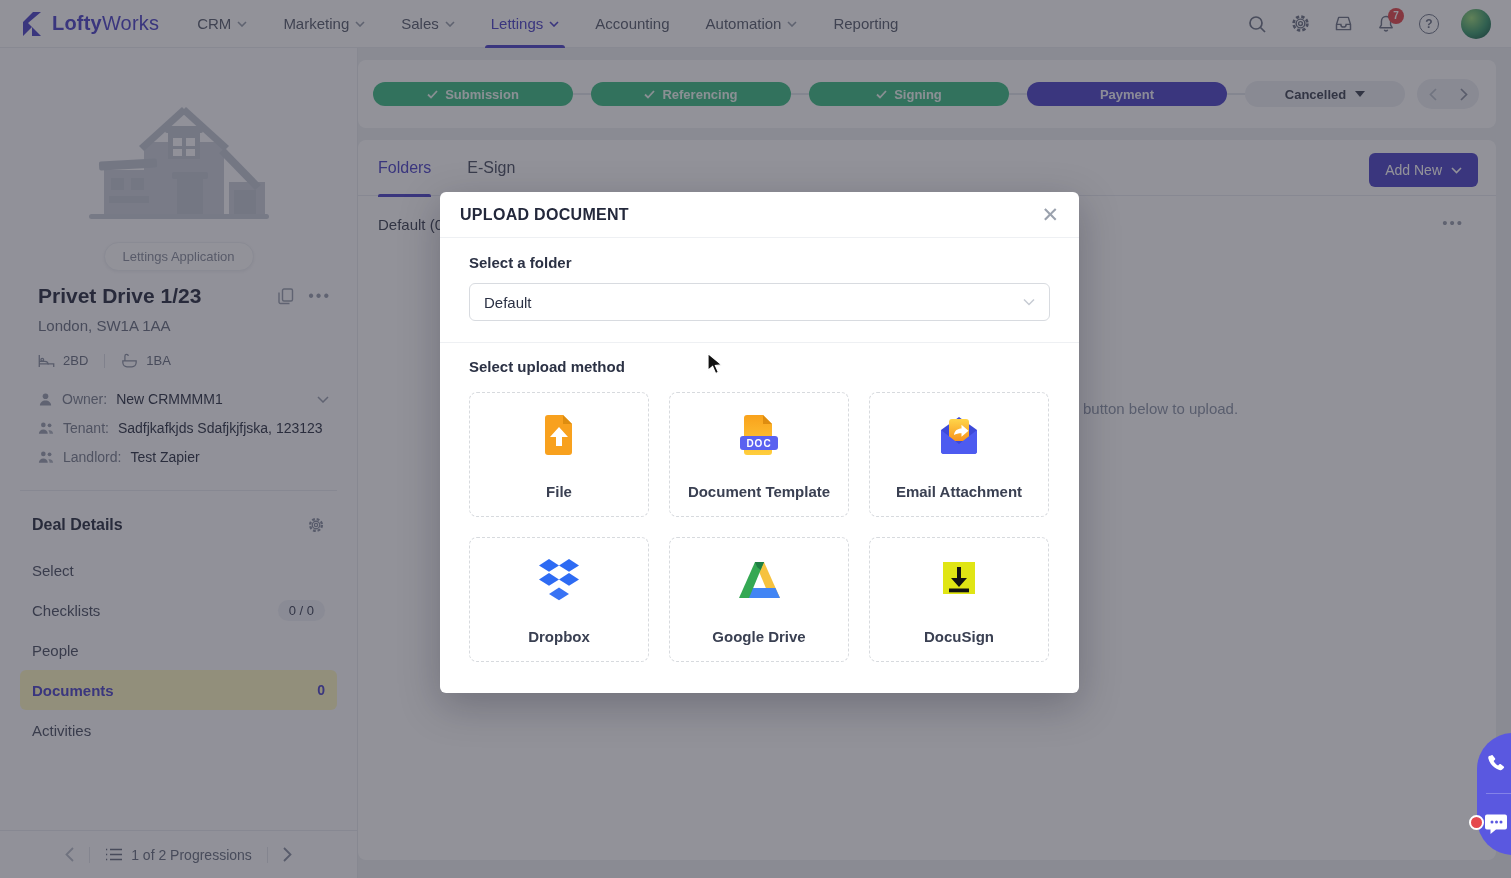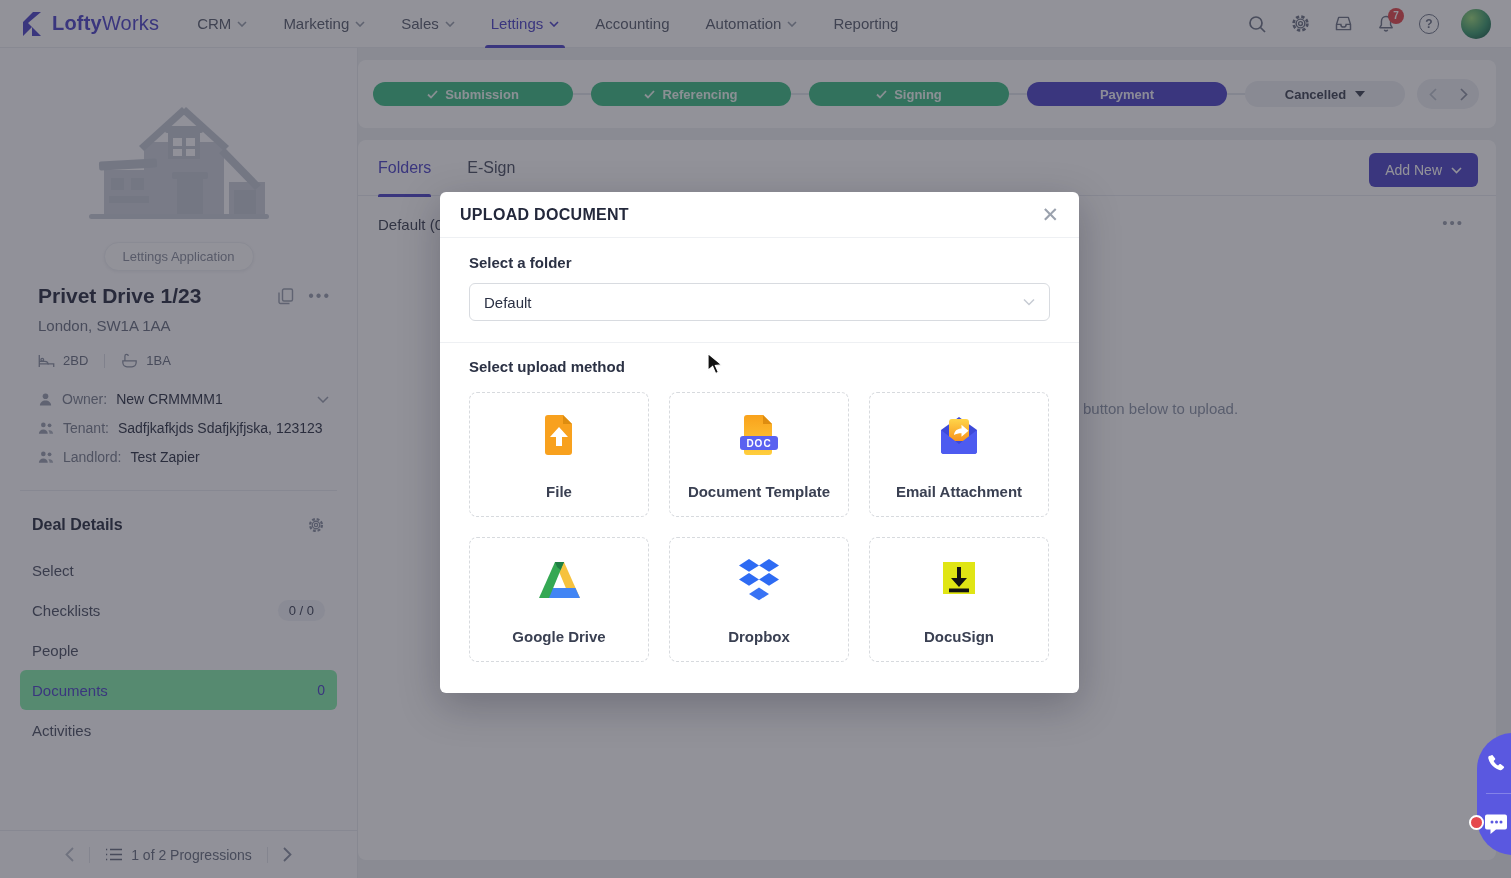--- a/index.html
+++ b/index.html
@@ -54,21 +54,21 @@
   .person-row .pvalue { color:#2f3547; font-weight:500; }
   .person-row .chev-right { position:absolute; right:2px; }
   .side-divider { position:absolute; left:20px; right:20px; top:442px; height:1px; background:#e9ebf0; }
   .deal { position:absolute; top:468px; left:20px; right:20px; }
   .deal-head { display:flex; align-items:center; justify-content:space-between; padding:0 12px; }
   .deal-title { font-size:16px; font-weight:600; color:#2a3042; }
   .deal-list { margin-top:16px; }
   .deal-item { height:40px; display:flex; align-items:center; padding:0 12px; font-size:15px;
     color:#4d5365; border-radius:6px; cursor:pointer; }
   .deal-item .spacer { flex:1; }
-  .deal-item.active { background:#86efac; color:var(--brand-purple); font-weight:400; }
+  .deal-item.active { background:#fef9c3; color:var(--brand-purple); font-weight:700; }
   .pill-badge { background:#eef0f6; border-radius:11px; padding:3px 11px; font-size:13px; color:#3e4458; }
   .count-badge { font-size:14px; color:var(--brand-purple); }
   .side-footer { position:absolute; left:0; right:0; bottom:0; height:48px; border-top:1px solid #e9ebf0;
     display:flex; align-items:center; justify-content:center; gap:15px; background:#fcfcfe; }
   .side-footer .vsep { width:1px; height:16px; background:#e2e5ea; }
   .pag-text { font-size:14px; color:#6a7182; display:flex; align-items:center; gap:9px; }
 
   
   .progress-card { position:absolute; left:358px; top:60px; right:15px; height:68px; background:#fff;
     border-radius:8px; display:flex; align-items:center; padding:0 15px; z-index:1; }
@@ -496,44 +496,44 @@
               </defs>
             <path d="M5 18L23 5l18 13v21a3 3 0 0 1-3 3H8a3 3 0 0 1-3-3z" fill="#3D49D8"></path>
             <rect x="13" y="7" width="20" height="22" rx="3" fill="url(#emg)"></rect>
             <path d="M18 23c.3-4.5 3.8-6.6 7.5-6.6v-3.6l7 6-7 6v-3.6c-3 0-5.5.6-7.5 1.8z" fill="#fff"></path>
             <path d="M5 18v21a3 3 0 0 0 3 3h30a3 3 0 0 0 3-3V18L23 32z" fill="#4D5BF0"></path>
           </svg>
           <span class="tile-label">Email Attachment</span>
         </div>
 
         <div class="tile">
-          <svg width="46" height="46" viewBox="0 0 46 46">
-            <polygon points="19,5 28,5 44,41 34,41" fill="#F6C23E"></polygon>
-            <polygon points="14,31 39.5,31 44,41 9,41" fill="#4285F4"></polygon>
-            <polygon points="19,5 28,5 13,41 3,41" fill="#34A853"></polygon>
-            <polygon points="19,5 28,5 24.5,13 21,10" fill="#1E7E43"></polygon>
-          </svg>
-          <span class="tile-label">Google Drive</span>
-        </div>
-
-        <div class="tile">
           <svg width="46" height="44" viewBox="0 0 46 44">
             <g fill="#2E6BF3">
               <path d="M13 2l10 6.4-10 6.4L3 8.4z"></path>
               <path d="M33 2l10 6.4-10 6.4-10-6.4z"></path>
               <path d="M13 16l10 6.4-10 6.4L3 22.4z"></path>
               <path d="M33 16l10 6.4-10 6.4-10-6.4z"></path>
               <path d="M23 30.5l10 6.4-10 6.4-10-6.4z" opacity=".95"></path>
             </g>
           </svg>
           <span class="tile-label">Dropbox</span>
         </div>
 
         <div class="tile">
           <svg width="46" height="46" viewBox="0 0 46 46">
+            <polygon points="19,5 28,5 44,41 34,41" fill="#F6C23E"></polygon>
+            <polygon points="14,31 39.5,31 44,41 9,41" fill="#4285F4"></polygon>
+            <polygon points="19,5 28,5 13,41 3,41" fill="#34A853"></polygon>
+            <polygon points="19,5 28,5 24.5,13 21,10" fill="#1E7E43"></polygon>
+          </svg>
+          <span class="tile-label">Google Drive</span>
+        </div>
+
+        <div class="tile">
+          <svg width="46" height="46" viewBox="0 0 46 46">
             <rect x="7" y="5" width="32" height="32" fill="#E0E514"></rect>
             <path d="M21 10h4v11h6l-8 9-8-9h6z" fill="#121212"></path>
             <rect x="13" y="31.5" width="20" height="3.8" fill="#121212"></rect>
           </svg>
           <span class="tile-label">DocuSign</span>
         </div>
       </div>
     </div>
   </div>
 

